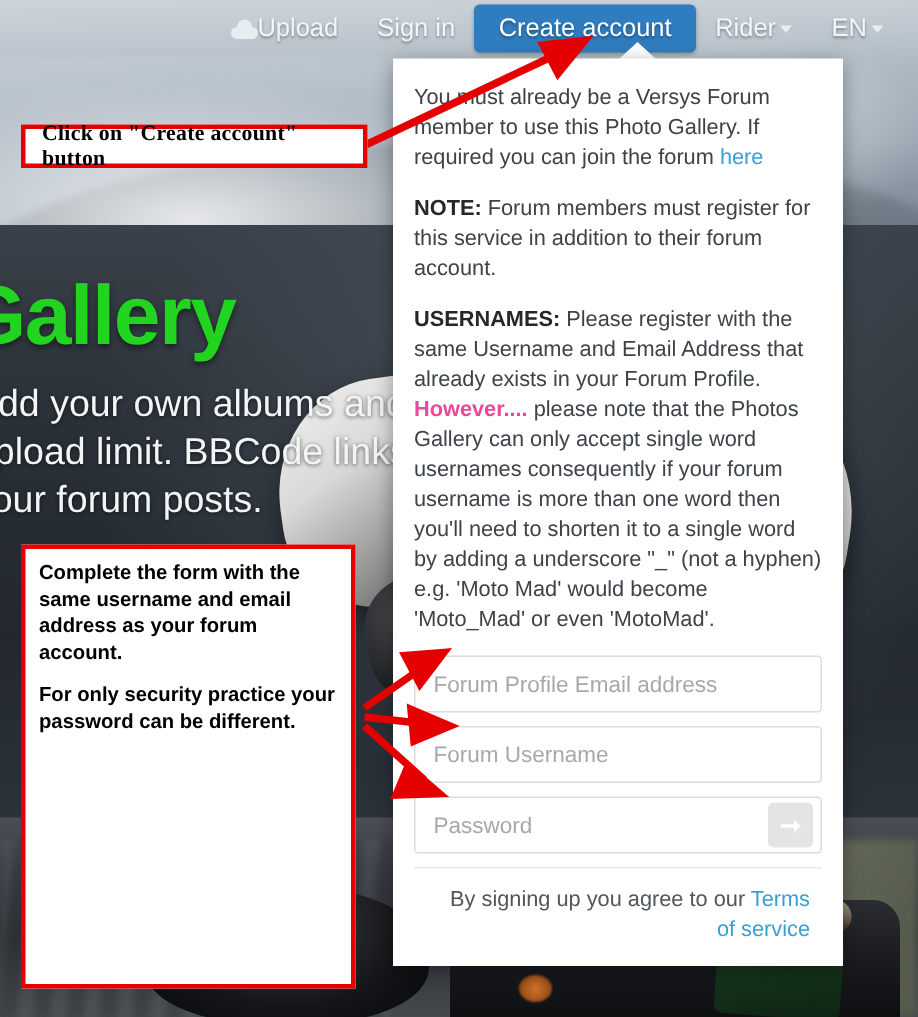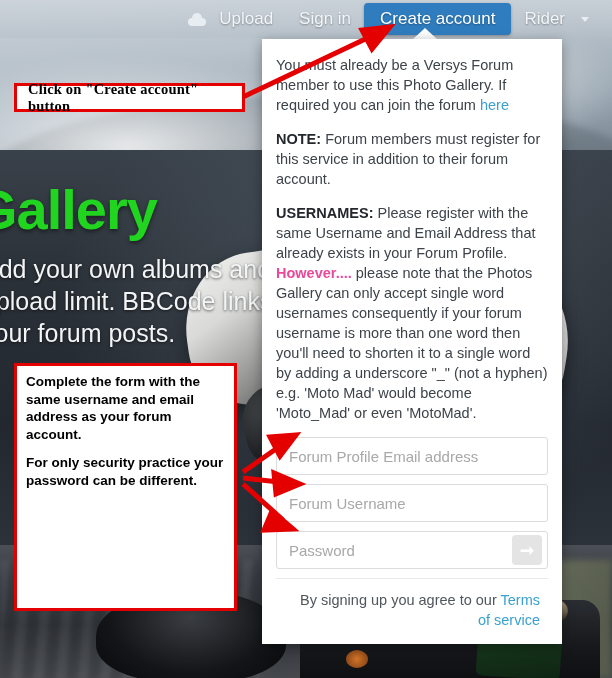--- a/index.html
+++ b/index.html
@@ -150,21 +150,21 @@
 
   
   #topnav{
     position:absolute;left:0;top:0;width:612px;height:38px;
     display:flex;align-items:center;justify-content:flex-end;
     gap:0px;padding-right:10px;box-sizing:border-box;
     background:linear-gradient(180deg,rgba(208,215,221,.55),rgba(180,190,199,.45));
   }
   .nav-item{
     color:#f3f6f8;font-size:17px;padding:5px 13px;
-    display:flex;align-items:center;gap:13px;cursor:pointer;
+    display:flex;align-items:center;gap:0;cursor:pointer;
     text-shadow:0 1px 2px rgba(0,0,0,.35);white-space:nowrap;
   }
   .nav-item.active{
     background:#2f7dbf;color:#fff;border-radius:4px;padding:6px 16px;
     box-shadow:0 1px 3px rgba(0,0,0,.3);
   }
   .cloud-icon{display:inline-block;width:18px;height:13px;position:relative;}
   .cloud-icon:before{
     content:"";position:absolute;left:0;bottom:0;width:18px;height:8px;
     background:#e8edf1;border-radius:7px;
@@ -219,21 +219,21 @@
 
   
   .anno{
     position:absolute;background:#fff;border:3px solid #e50000;
     color:#000;font-family:"Liberation Serif",serif;font-weight:bold;
     box-sizing:border-box;
   }
   #anno-top{left:14px;top:83px;width:231px;height:29px;
     font-size:14.5px;display:flex;align-items:center;padding-left:11px;
     font-family:"Liberation Serif",serif;letter-spacing:.2px;}
-  #anno-main{left:14px;top:363px;width:223px;height:248px;
+  #anno-main{left:14px;top:363px;width:223px;height:296px;
     font-size:13.5px;line-height:1.30;padding:7px 9px;
     font-family:"Liberation Sans",sans-serif;font-weight:bold;}
   #anno-main p{margin:0 0 11px 0;}
   #anno-main p:last-child{margin-bottom:0;}
 
   svg.overlay{position:absolute;left:0;top:0;width:612px;height:678px;pointer-events:none;}
 </style>
 </head>
 <body>
 
@@ -275,20 +275,24 @@
   <div class="nav-item">
     <span>Sign in</span>
   </div>
   <div class="nav-item active">
     <span>Create account</span>
   </div>
   <div class="nav-item">
     <span>Rider</span>
     <span class="caret"></span>
   </div>
+  <div class="nav-item">
+    <span>EN</span>
+    <span class="caret"></span>
+  </div>
 </div>
 
 <div id="panel-caret"></div>
 <div id="panel">
 
   <p class="p-text"><span>You must already be a Versys Forum member to use this Photo Gallery. If required you can join the forum </span><span class="p-link">here</span></p>
 
   <p class="p-text"><b>NOTE:</b><span> Forum members must register for this service in addition to their forum account.</span></p>
 
   <p class="p-text"><b>USERNAMES:</b><span> Please register with the same Username and Email Address that already exists in your Forum Profile. </span><span class="p-warn">However....</span><span> please note that the Photos Gallery can only accept single word usernames consequently if your forum username is more than one word then you'll need to shorten it to a single word by adding a underscore "_" (not a hyphen) e.g. 'Moto Mad' would become 'Moto_Mad' or even 'MotoMad'.</span></p>

